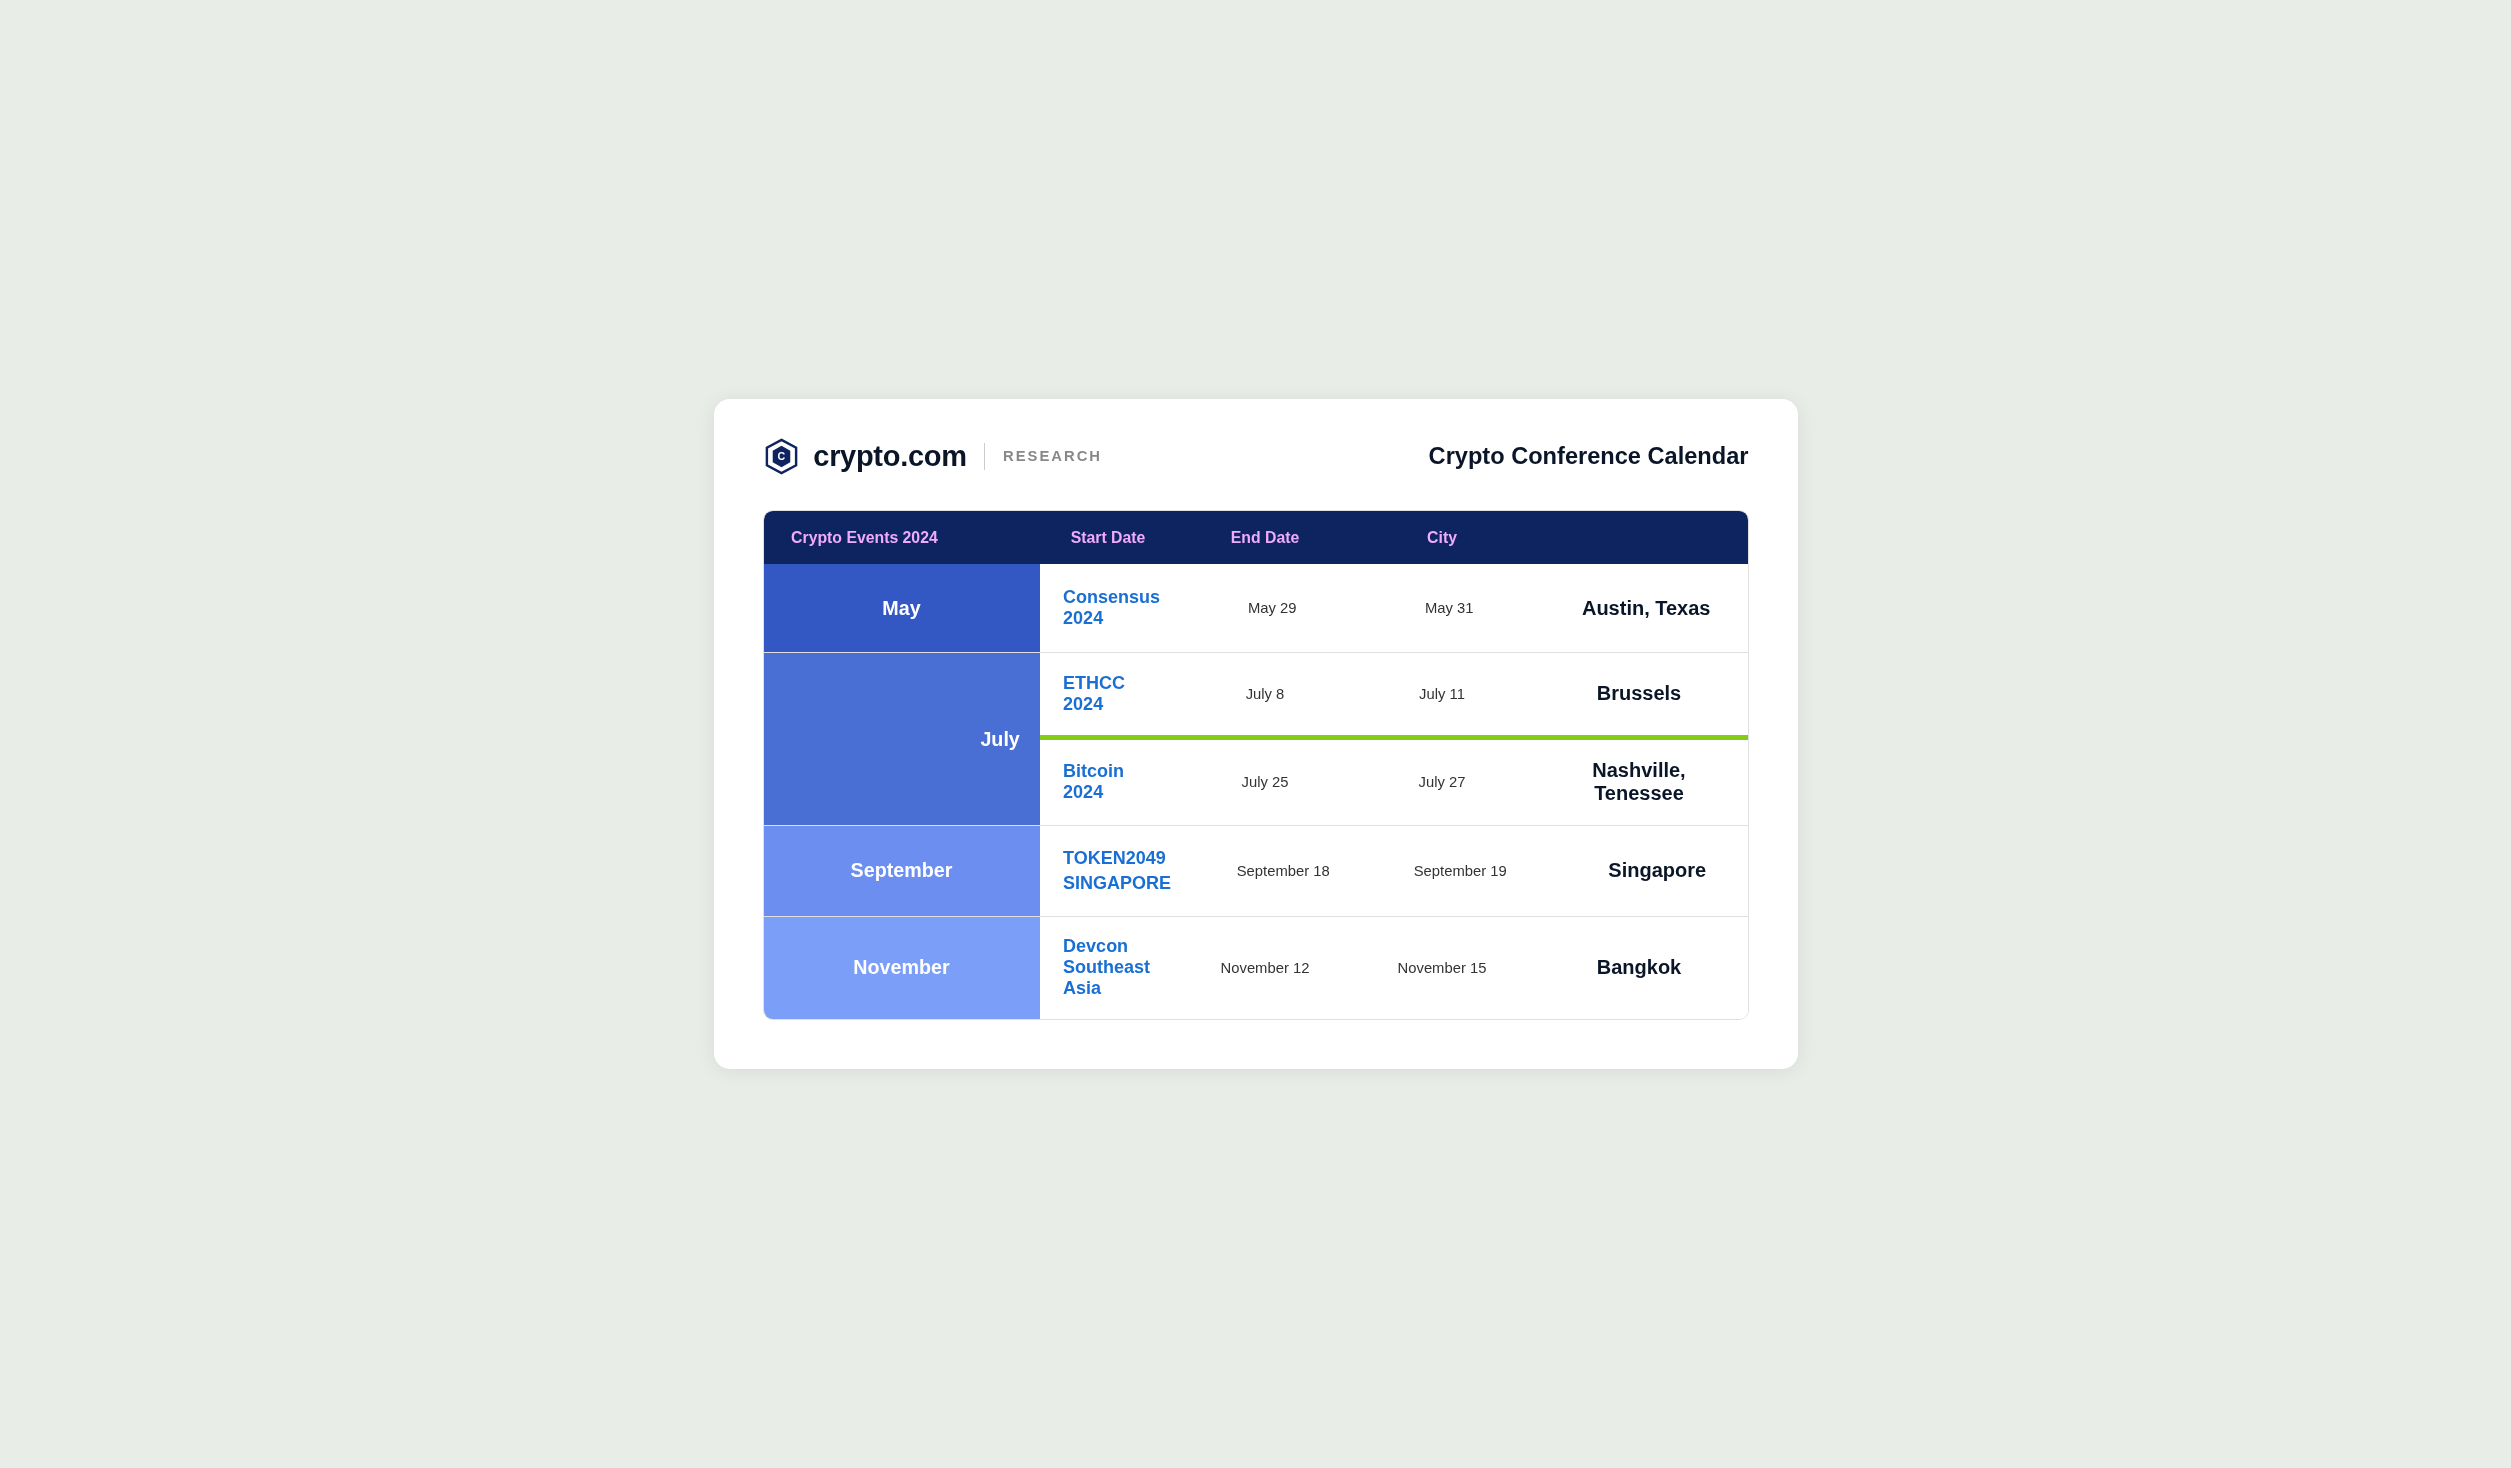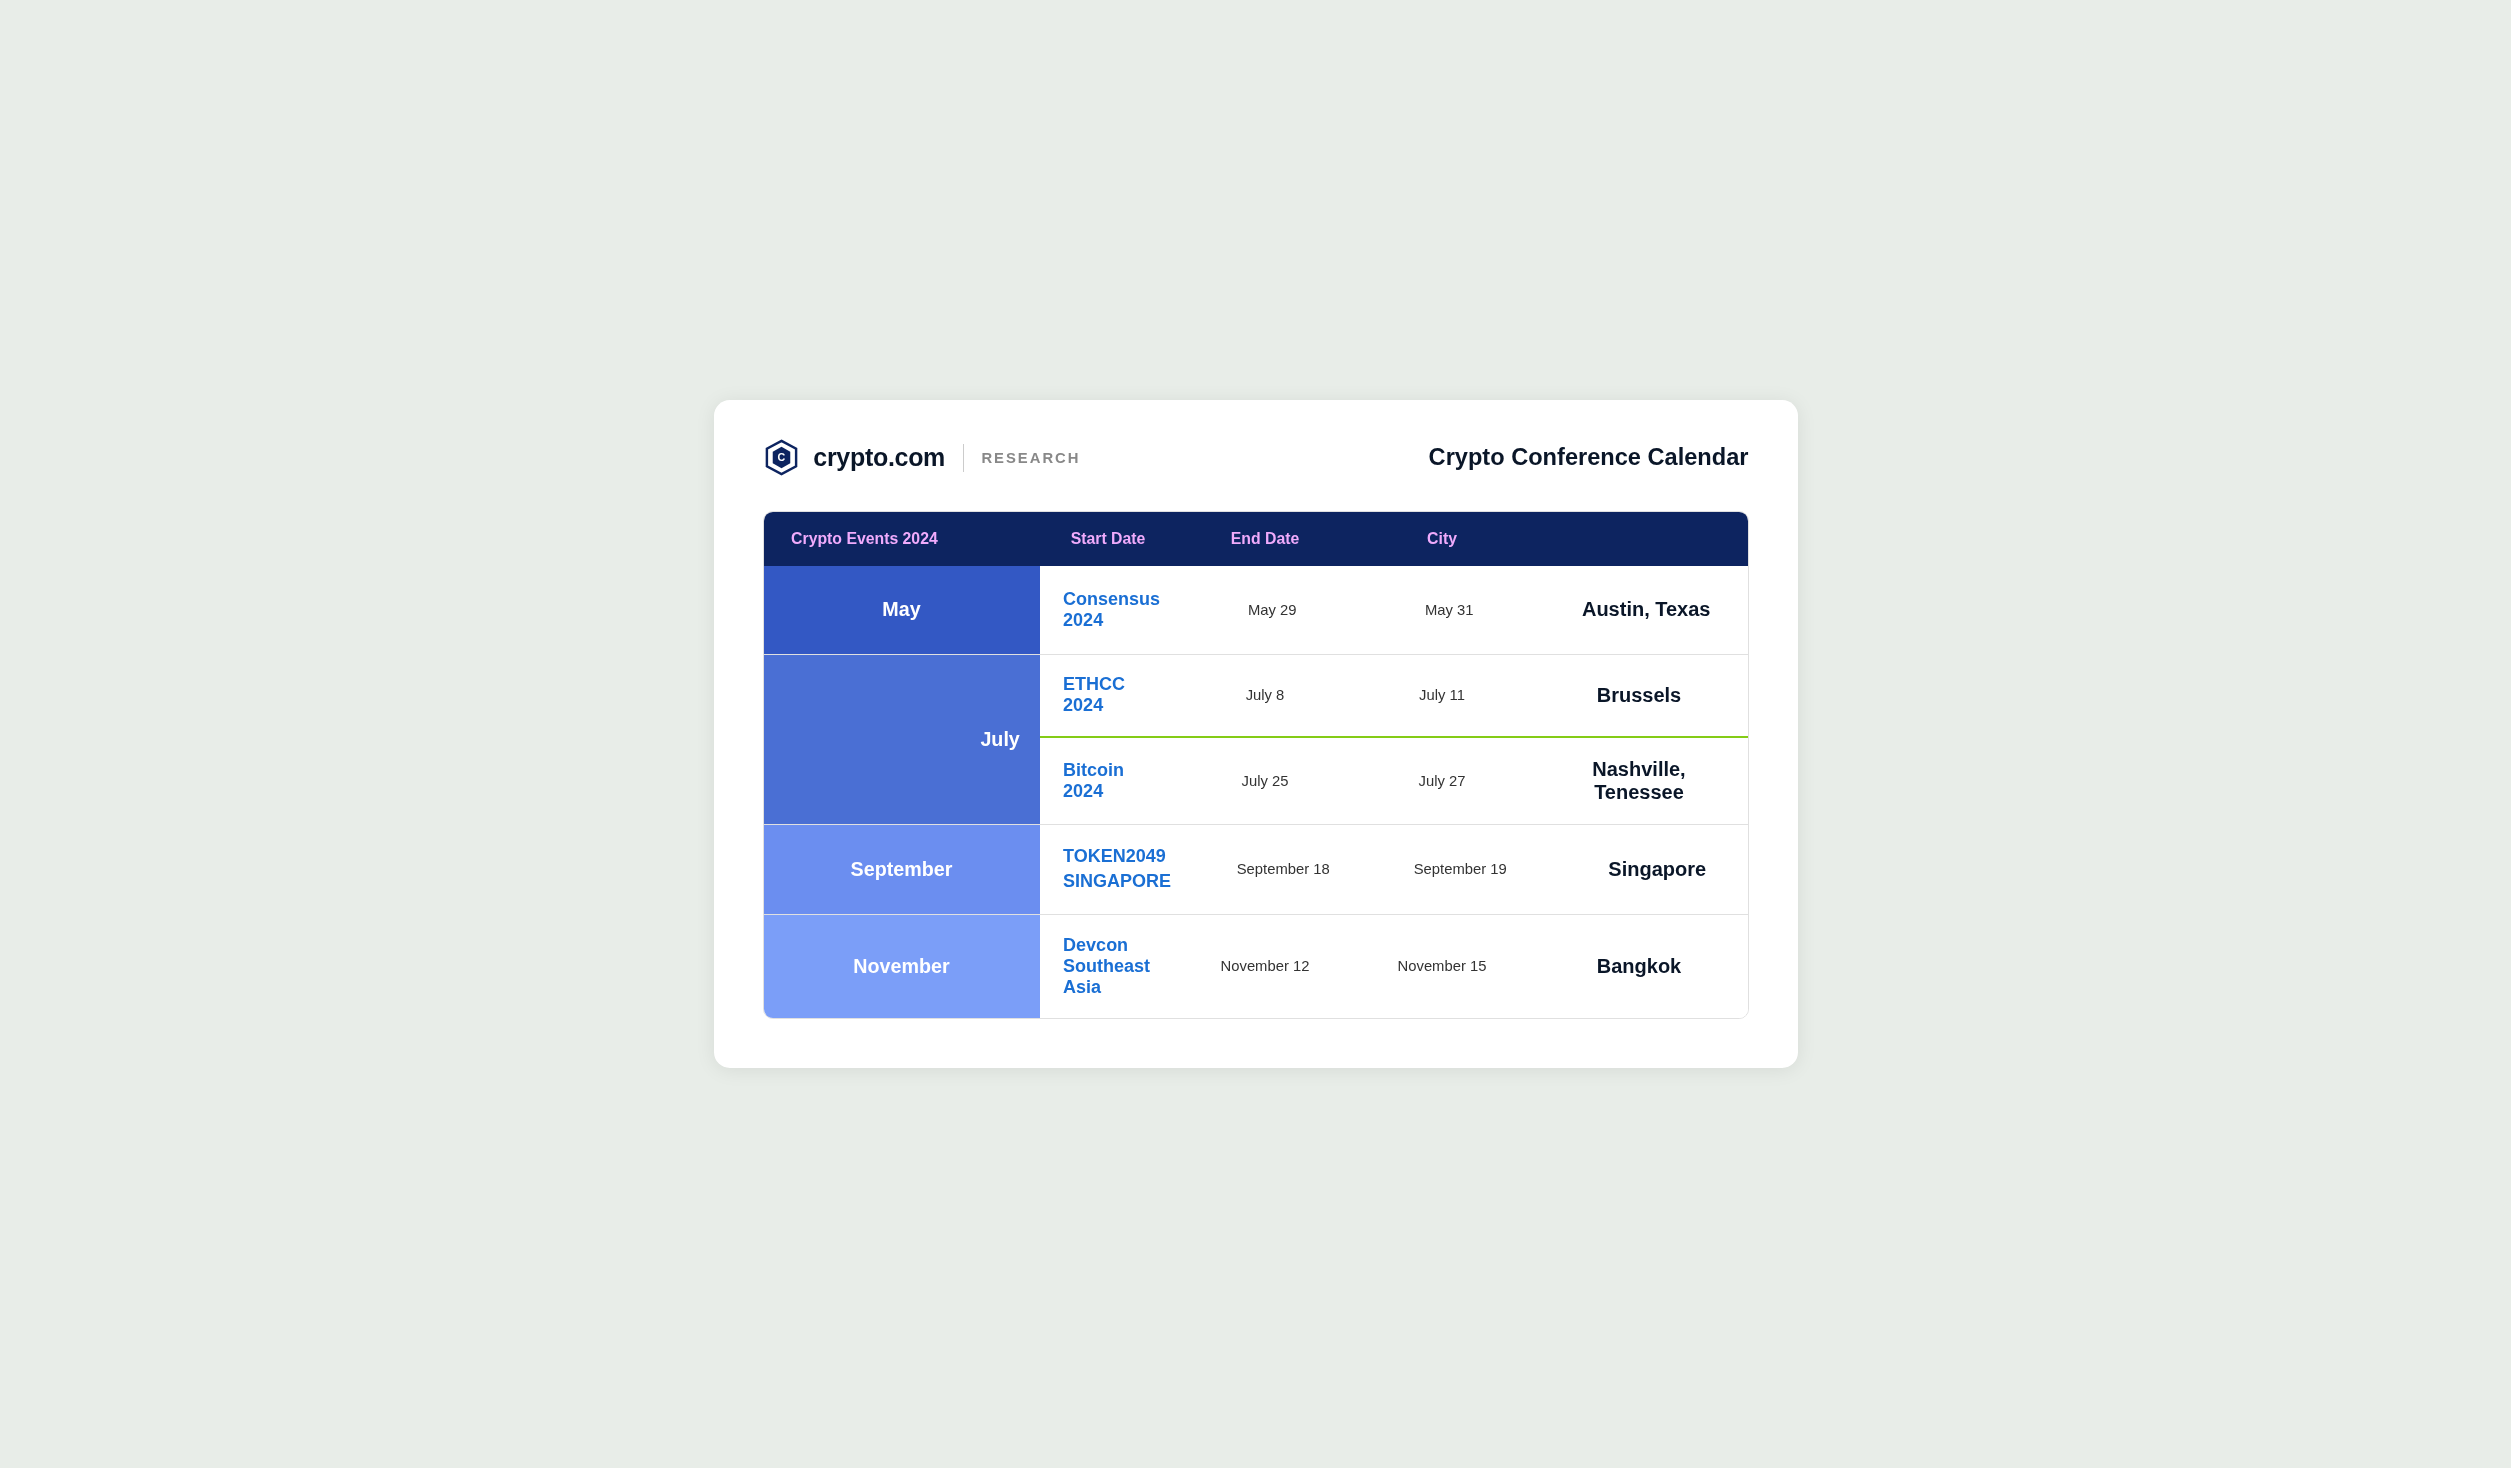--- a/index.html
+++ b/index.html
@@ -38,21 +38,21 @@
       align-items: center;
       gap: 13.8px;
     }
 
     .logo-icon {
       width: 37px;
       height: 37px;
     }
 
     .logo-text {
-      font-size: 25px;
+      font-size: 29px;
       font-weight: 600;
       color: #0a1628;
       letter-spacing: -0.3px;
     }
 
     .divider {
       width: 1px;
       height: 27.6px;
       background: #cccccc;
       margin: 0 3.9px;
@@ -204,21 +204,21 @@
       </div>
 
       <div style="display: flex; border-bottom: 1px solid #e0e0e0;">
 
         <div style="width: 276px; min-width: 276px; display: flex; align-items: center; justify-content: flex-end; background: #4a6fd4; color: #ffffff; font-size: 19.7px; font-weight: 700; padding: 19.7px;">
           <span>July</span>
         </div>
 
         <div style="flex: 1; display: flex; flex-direction: column;">
 
-          <div style="display: grid; grid-template-columns: 1fr 177px 177px 217px; border-bottom: 2px solid #84cc16;">
+          <div style="display: grid; grid-template-columns: 1fr 177px 177px 217px; border-bottom: 5px solid #84cc16;">
             <div class="event-name-cell">
               <span class="event-name">ETHCC 2024</span>
             </div>
             <div class="date-cell">July 8</div>
             <div class="date-cell">July 11</div>
             <div class="city-cell">Brussels</div>
           </div>
 
           <div style="display: grid; grid-template-columns: 1fr 177px 177px 217px;">
             <div class="event-name-cell">

